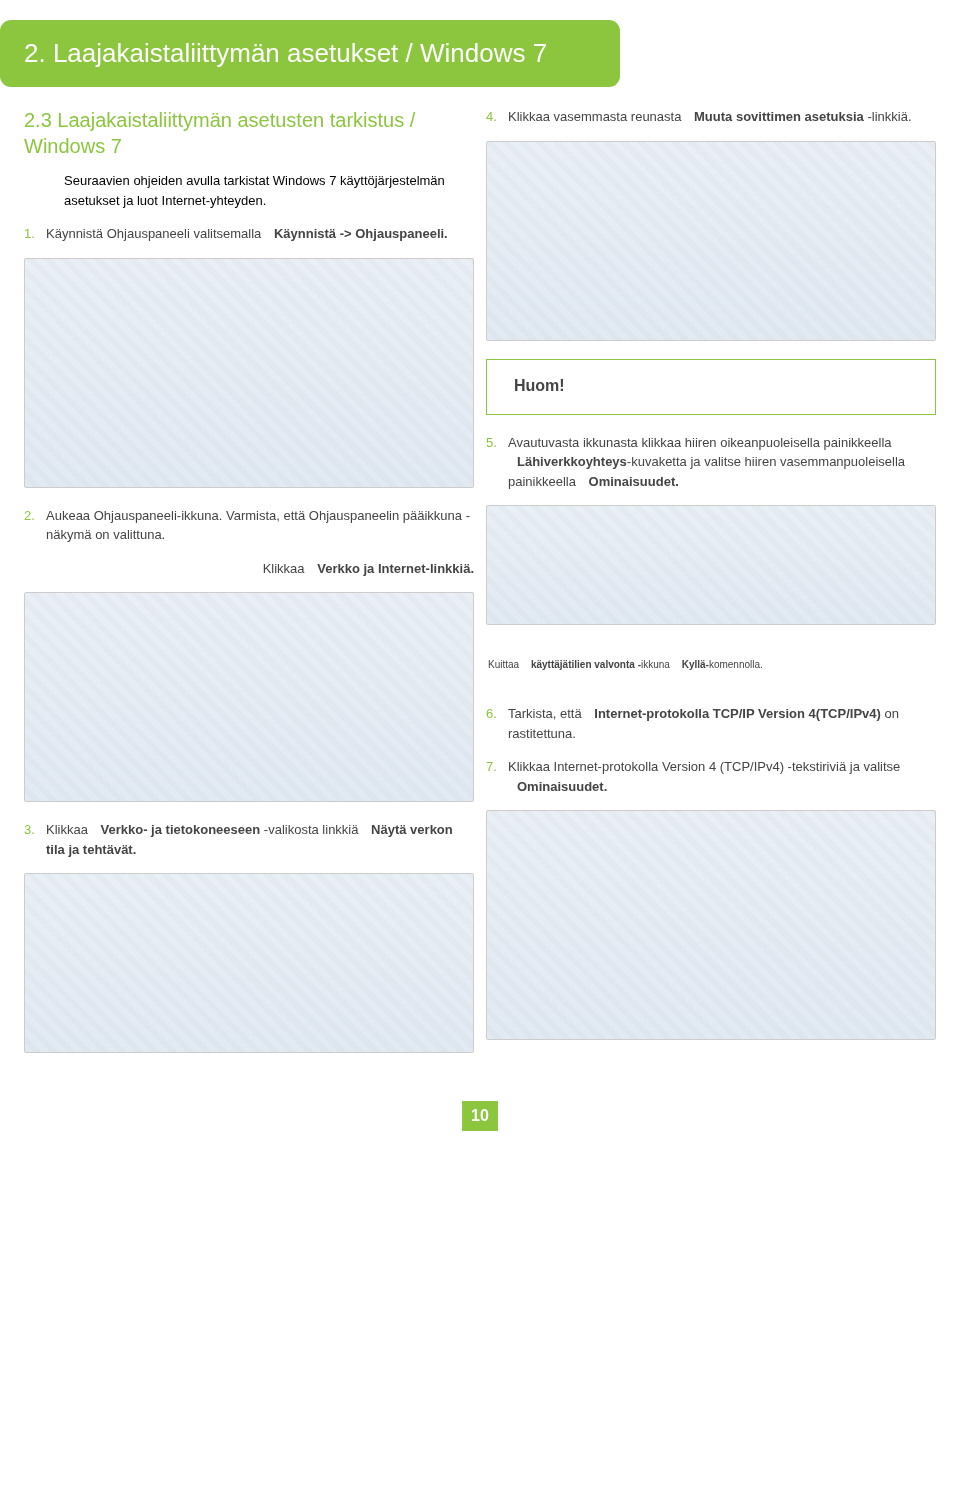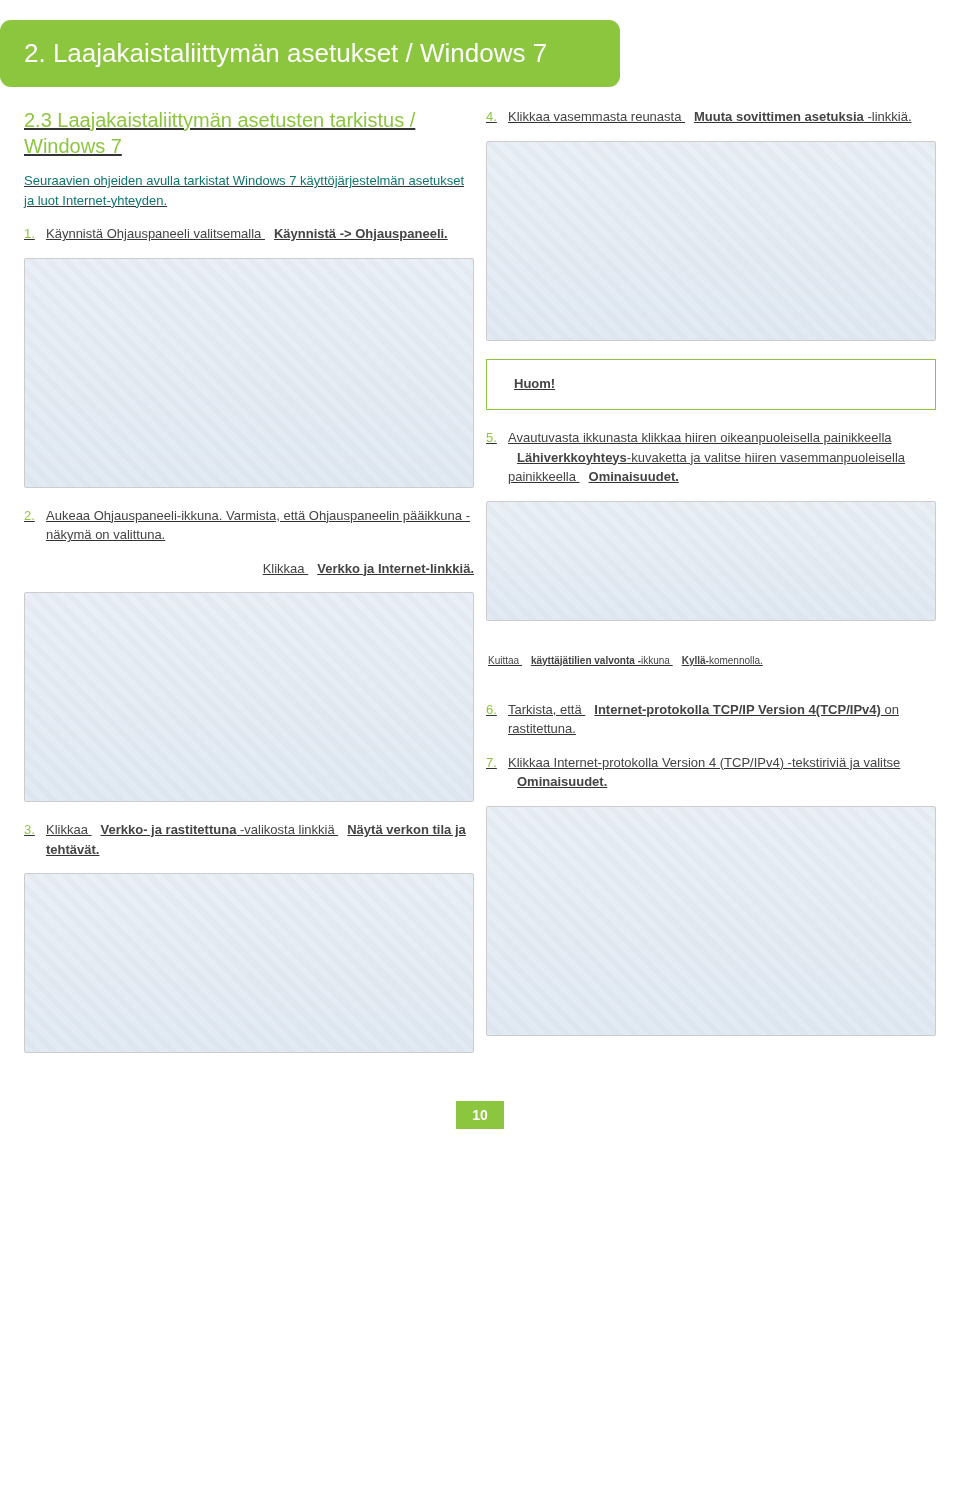--- a/index.html
+++ b/index.html
@@ -13,30 +13,30 @@
   .page { padding: 0 0 40px 0; }
   .header-band {
     background: #8CC63F;
     padding: 18px 24px;
     color: #fff;
     border-radius: 11px;
     margin: 20px 0 20px 0;
     width: 620px;
   }
   .header-band h1 { font-size: 26px; font-weight: normal; }
-  .cols { display: flex; gap: 12px; padding: 0 24px; text-decoration: underline; }
+  .cols { display: flex; gap: 12px; padding: 0 24px; }
   .col { flex: 1; min-width: 0; }
   .section-title {
     color: #8CC63F;
     font-size: 20px;
     margin-bottom: 12px;
     line-height: 1.3;
     font-weight: normal;
   }
-  p, .step-text { font-size: 13px; line-height: 1.5; margin-bottom: 14px; color: #0f766e; }
+  p, .step-text { font-size: 13px; line-height: 1.5; margin-bottom: 14px; color: #000000; margin-left: 40px; }
   .step { display: flex; gap: 8px; margin-bottom: 14px; font-size: 13px; line-height: 1.5; color:#444; }
   .step-num { color: #8CC63F; flex-shrink: 0; min-width: 14px; }
   .step-body { flex: 1; }
   .b { font-weight: bold; margin-left: 9px; }
   .screenshot-ph {
     border: 1px solid #ccc;
     background: linear-gradient(180deg,#eef4fb 0%,#e6eef8 100%);
     width: 100%;
     margin-bottom: 18px;
     border-radius: 2px;
@@ -53,41 +53,41 @@
   .ph-tall { height: 230px; }
   .ph-med  { height: 210px; }
   .ph-med2 { height: 180px; }
   .ph-short{ height: 120px; }
   .ph-network { height: 200px; }
   .ph-dialog { height: 230px; }
   .info-box {
     border: 1px solid #8CC63F;
     padding: 14px 18px;
     margin: 16px 0 18px 0;
-    font-size: 13px;
+    font-size: 16px;
     line-height: 1.5;
     color: #444;
   }
   .info-box .b { display:block; margin-bottom:2px; }
   .plain-box {
     padding: 14px 2px;
     margin: 4px 0 18px 0;
     font-size: 10px;
     line-height: 1.5;
     color: #444;
   }
   .indent { margin-left: 22px; margin-bottom:14px; font-size:13px; line-height:1.5; color:#444;text-align:right;}
   .page-num {
     background: #8CC63F;
     color: #fff;
-    width: 48px;
+    width: 36px;
     text-align: center;
     padding: 6px 0;
     margin: 30px auto 0 auto;
-    font-size: 14px;
+    font-size: 16px;
     font-weight: bold;
   }
 </style>
 </head>
 <body>
 
 <div class="page">
 
   <div class="header-band">
     <h1>2. Laajakaistaliittymän asetukset / Windows 7</h1>
@@ -118,21 +118,21 @@
       </div>
       <div class="indent">
         <span>Klikkaa </span><span class="b">Verkko ja Internet-linkkiä.</span>
       </div>
 
       <div class="screenshot-ph ph-med"></div>
 
       <div class="step">
         <div class="step-num">3.</div>
         <div class="step-body">
-          <span>Klikkaa </span><span class="b">Verkko- ja rastitettuna</span><span> -valikosta linkkiä </span><span class="b">Näytä verkon tila ja tehtävät.</span>
+          <span>Klikkaa </span><span class="b">Verkko- ja tietokoneeseen</span><span> -valikosta linkkiä </span><span class="b">Näytä verkon tila ja tehtävät.</span>
         </div>
       </div>
 
       <div class="screenshot-ph ph-med2"></div>
 
     </div>
 
     <div class="col">
 
       <div class="step">

